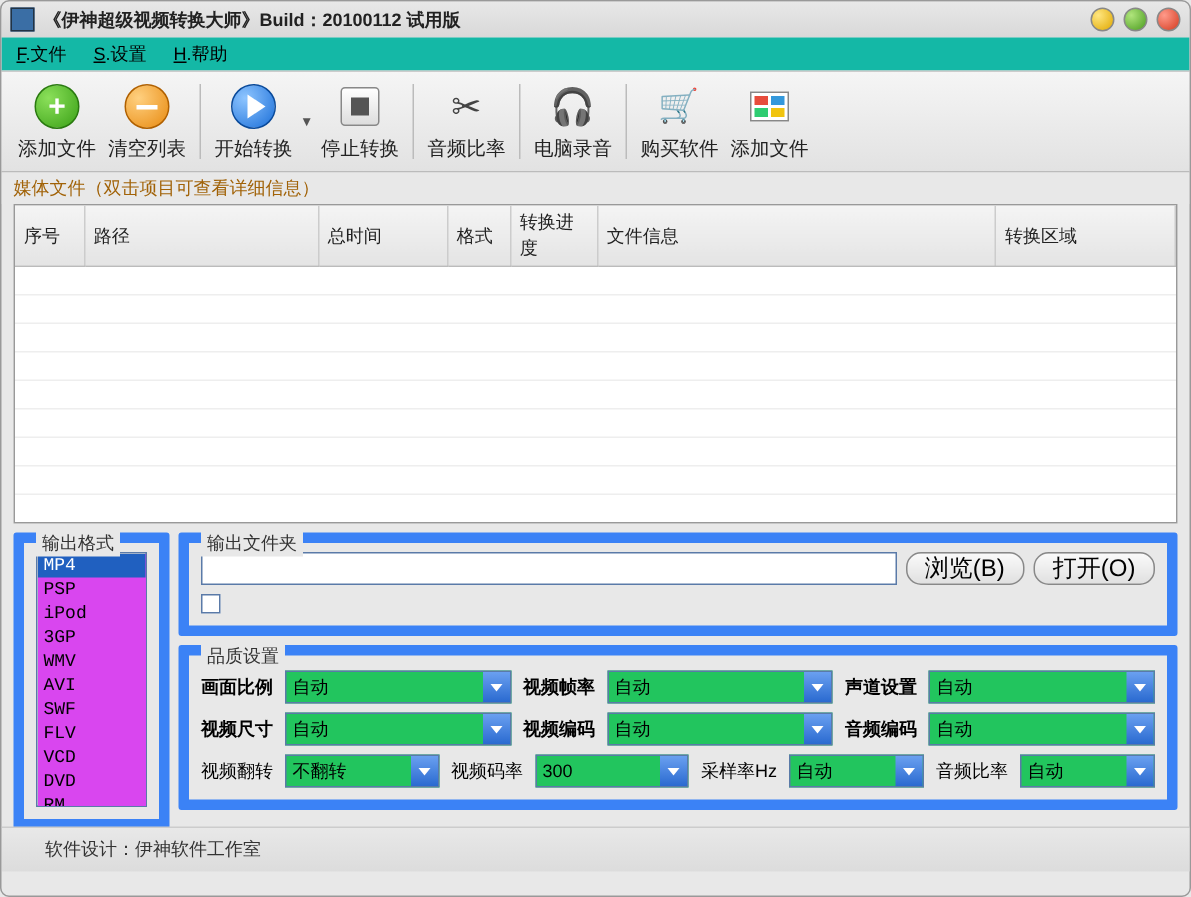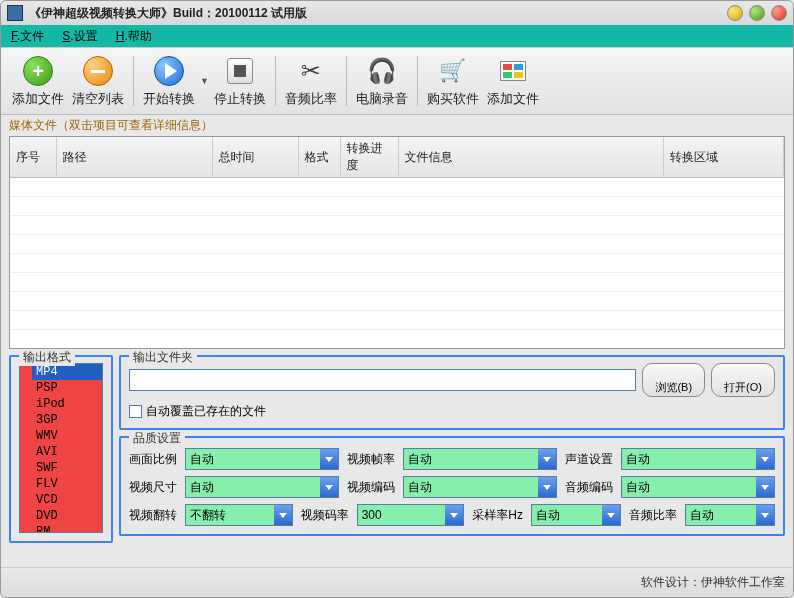--- a/index.html
+++ b/index.html
@@ -36,40 +36,40 @@
 .cart { font-size: 22px; }
 .theme-icon { width: 26px; height: 20px; background: #fff; border: 1px solid #888; display: grid; grid-template-columns: 1fr 1fr; grid-template-rows: 1fr 1fr; gap: 2px; padding: 2px; }
 .theme-icon div:nth-child(1){background:#e74c3c;} .theme-icon div:nth-child(2){background:#3498db;} .theme-icon div:nth-child(3){background:#2ecc71;} .theme-icon div:nth-child(4){background:#f1c40f;}
 .group-label { font-size: 12px; color: #a16207; padding: 2px 0 2px 8px; background: #e8e8e8; }
 .main-table-area { margin: 0 8px; }
 .table-wrap { border: 1px solid #999; background: #fff; height: 213px; overflow: hidden; }
 table.file-table { width: 100%; border-collapse: collapse; }
 table.file-table th { background: linear-gradient(#f4f4f4,#e4e4e4); border-right: 1px solid #ccc; border-bottom: 1px solid #bbb; padding: 3px 6px; text-align: left; font-weight: normal; color: #222; height: 20px; }
 table.file-table td { border-bottom: 1px solid #eee; height: 19px; }
 .bottom-area { display: flex; margin: 6px 8px 0 8px; gap: 6px; }
-.fieldset { border: 2px solid #3b82f6; border-radius: 2px; padding: 6px 8px 8px 8px; position: relative; background: #e8e8e8; }
+.fieldset { border: 7px solid #3b82f6; border-radius: 2px; padding: 6px 8px 8px 8px; position: relative; background: #e8e8e8; }
 .fieldset > .legend { position: absolute; top: -8px; left: 8px; background: #e8e8e8; padding: 0 4px; font-size: 12px; color: #333; }
 .format-list-wrap { width: 104px; }
-.format-list { width: 100%; height: 170px; border: 1px solid #5a7aa8; background: #ef4444; overflow-y: auto; overflow-x: hidden; padding-left: 12px; }
+.format-list { width: 100%; height: 170px; border: 1px solid #5a7aa8; background: #d946ef; overflow-y: auto; overflow-x: hidden; }
 .format-list .item { padding: 1px 4px; font-family: "Courier New", monospace; font-size: 12px; cursor: default; }
 .format-list .item.selected { background: #2060c0; color: #fff; }
 .right-col { flex: 1; display: flex; flex-direction: column; gap: 6px; }
 .output-folder-row { display: flex; gap: 6px; align-items: center; }
 .text-input { flex: 1; height: 22px; border: 1px solid #5a7aa8; background: #fff; padding: 0 4px; }
-.btn { height: 22px; padding: 16px 12px; background: linear-gradient(#fafafa,#e0e0e0); border: 1px solid #888; border-radius: 10px; cursor: pointer; font-size: 11px; }
+.btn { height: 22px; padding: 0 12px; background: linear-gradient(#fafafa,#e0e0e0); border: 1px solid #888; border-radius: 10px; cursor: pointer; font-size: 16px; }
 .checkbox-row { display: flex; align-items: center; gap: 4px; margin-top: 6px; }
 .checkbox { width: 13px; height: 13px; border: 1px solid #5a7aa8; background: #fff; }
 .quality-grid { display: grid; grid-template-columns: auto 1fr auto 1fr auto 1fr; gap: 6px 8px; align-items: center; margin-top: 4px; }
-.quality-grid .lbl { text-align: left; white-space: nowrap; }
-.combo { display: flex; height: 22px; border: 1px solid #5a7aa8; background: #86efac; align-items: center; }
+.quality-grid .lbl { text-align: left; white-space: nowrap; font-weight: bold; }
+.combo { display: flex; height: 22px; border: 1px solid #5a7aa8; background: #22c55e; align-items: center; }
 .combo .val { flex: 1; padding: 0 4px; overflow: hidden; white-space: nowrap; }
 .combo .arrow { width: 18px; height: 100%; background: linear-gradient(#6aa0f0,#2a6ad0); display: flex; align-items: center; justify-content: center; }
 .combo .arrow::after { content:''; width:0;height:0;border-left:4px solid transparent;border-right:4px solid transparent;border-top:5px solid #fff; }
 .row3 { display: grid; grid-template-columns: auto 1fr auto 1fr auto 90px auto 90px; gap: 6px 8px; align-items: center; margin-top: 6px; }
-.footer { text-align: right; padding: 6px 8px; color: #333; background: linear-gradient(#e8e8e8,#dcdcdc); border-top: 1px solid #ccc; position: absolute; bottom: 0; left: 0; right: 0; }
+.footer { text-align: left; padding: 6px 29px; color: #333; background: linear-gradient(#e8e8e8,#dcdcdc); border-top: 1px solid #ccc; position: absolute; bottom: 16px; left: 0; right: 0; }
 .body-inner { position: relative; height: calc(598px - 2px); }
 </style>
 </head>
 <body>
 <div class="body-inner">
 
 <div class="titlebar">
   <div class="app-icon"></div>
   <div class="title">《伊神超级视频转换大师》Build：20100112 试用版</div>
   <div class="win-btns">
@@ -270,21 +270,20 @@
   <div class="right-col">
     <div class="fieldset">
       <div class="legend">输出文件夹</div>
       <div class="output-folder-row">
         <input class="text-input" value="" style="">
         <button class="btn">浏览(B)</button>
         <button class="btn">打开(O)</button>
       </div>
       <div class="checkbox-row">
         <div class="checkbox"></div>
-        <span>自动覆盖已存在的文件</span>
       </div>
     </div>
     <div class="fieldset">
       <div class="legend">品质设置</div>
       <div class="quality-grid">
         <span class="lbl">画面比例</span>
         <div class="combo">
               <span class="val">自动</span>
               <div class="arrow"></div>
             </div>

